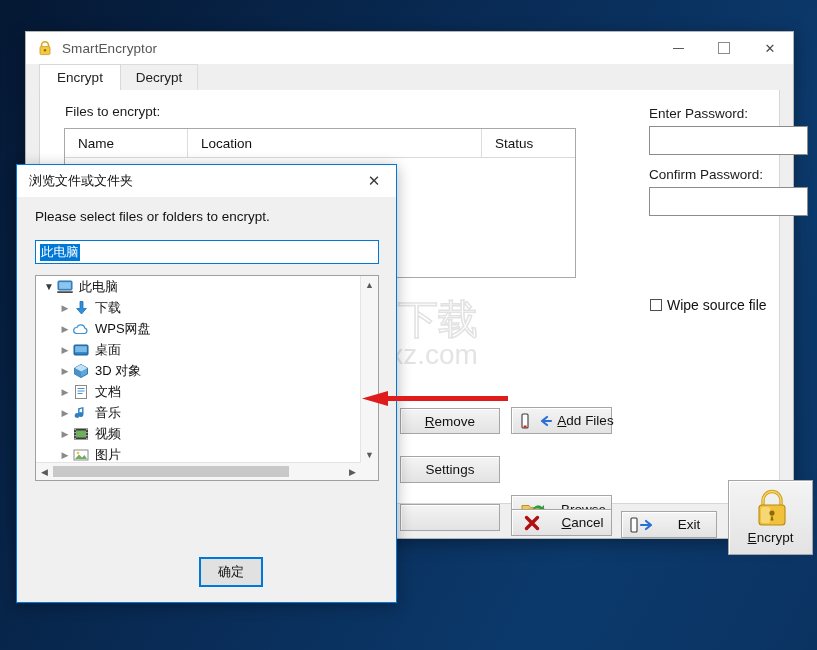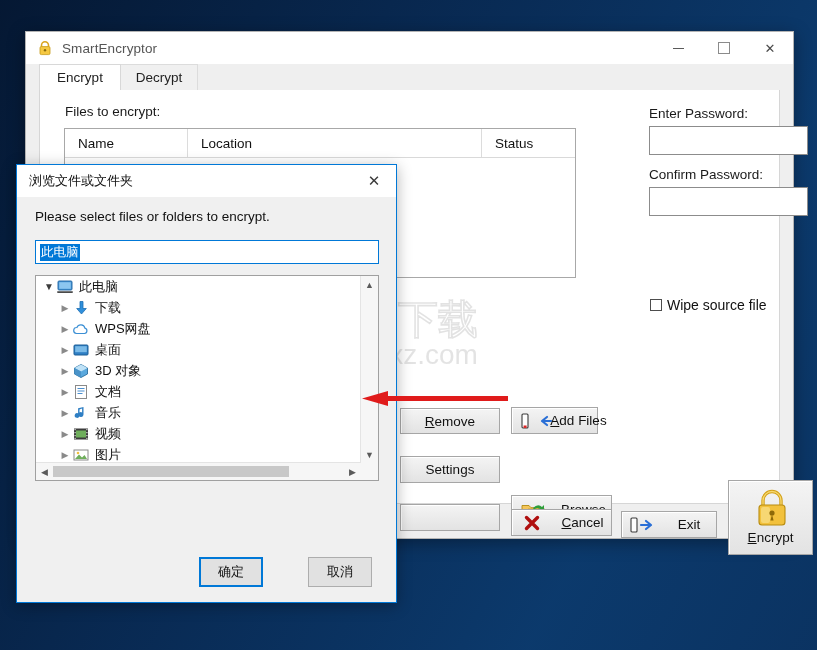--- a/index.html
+++ b/index.html
@@ -166,21 +166,21 @@
         <div class="fh-cell" style="width:293px;">Location</div>
         <div class="fh-sep"></div>
         <div class="fh-cell" style="flex:1;">Status</div>
       </div>
     </div>
 
     <div class="btn" style="left:360px;top:318px;width:100px;height:26px;">
       <span class="btxt"><u>R</u>emove</span>
     </div>
 
-    <div class="btn" style="left:471px;top:317px;width:87px;height:27px;">
+    <div class="btn" style="left:471px;top:317px;width:101px;height:27px;">
       <span class="ico" style="left:9px;top:5px;">
         <svg width="38" height="16" viewBox="0 0 38 16">
           <rect x="1" y="1" width="6" height="14" rx="1" fill="#fdfdfd" stroke="#3a3a3a" stroke-width="1.1"></rect>
           <rect x="2.6" y="12.5" width="3" height="2.4" fill="#d22"></rect>
           <path d="M30 8 L22 8 M26 4 L21 8 L26 12" fill="none" stroke="#2a6fd6" stroke-width="2.2" stroke-linejoin="round" stroke-linecap="round"></path>
         </svg>
       </span>
       <span class="btxt" style="left:24px;"><u>A</u>dd Files</span>
     </div>
 
@@ -408,23 +408,20 @@
       <div class="sarrow" style="left:0;top:0;">◀</div>
       <div class="hthumb"></div>
       <div class="sarrow" style="right:0;top:0;">▶</div>
     </div>
     <div class="corner"></div>
   </div>
 
   <div class="dbtn default" style="left:182px;top:392px;">
     <span>确定</span>
   </div>
-  <div class="dbtn" style="left:291px;top:392px;">
-    <span>取消</span>
-  </div>
 
 </div>
 
 <div id="red-arrow">
   <svg width="155" height="32" viewBox="0 0 155 32">
     <path d="M150 14 L30 14 L30 9 L4 16.5 L30 24 L30 19 L150 19 Z" fill="#e01b1b"></path>
   </svg>
 </div>
 
 </body></html>

